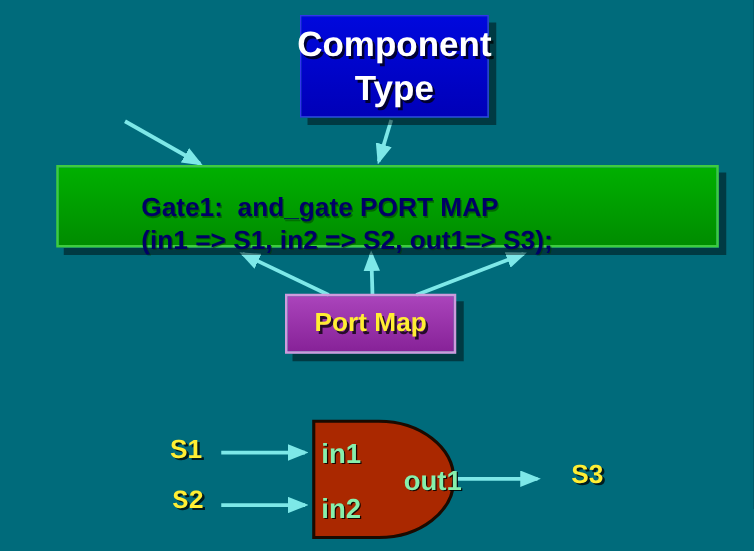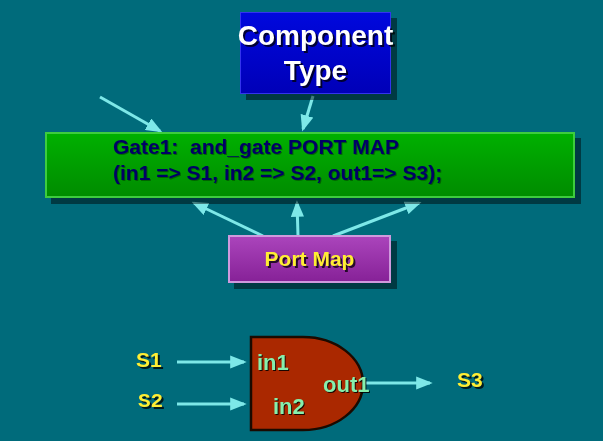--- a/index.html
+++ b/index.html
@@ -53,30 +53,30 @@
     text-shadow: 2px 2px 0 rgba(0,0,0,0.75);
   }
   .box-code {
     left: 45px; top: 132px;
     width: 530px; height: 66px;
     background: linear-gradient(#00b000, #008c00);
     border: 2px solid #3ecc3e;
     color: #000066;
     font-size: 21px;
     display: block;
-    padding: 0 0 0 66px;
+    padding: 20px 0 0 66px;
     text-shadow: 1px 1px 0 rgba(0,60,0,0.55);
   }
   .box-code .code-line {
     white-space: pre;
     line-height: 26px;
   }
   .box-portmap {
     left: 228px; top: 235px;
-    width: 163px; height: 48px;
+    width: 137px; height: 48px;
     background: linear-gradient(#aa44bb, #872298);
     border: 2px solid #cf9add;
     color: #ffee33;
     font-size: 21px;
     text-shadow: 2px 2px 0 rgba(0,0,0,0.75);
   }
   .sig-label {
     position: absolute;
     z-index: 2;
     color: #ffee33;
@@ -87,21 +87,21 @@
   .sig-s2 { left: 138px; top: 390px; font-family: Liberation Mono, monospace; }
   .sig-s3 { left: 437px; top: 368px; margin-left: 20px; }
   .gate-label {
     position: absolute;
     z-index: 2;
     color: #86efac;
     font-size: 22px;
     text-shadow: 1px 1px 0 rgba(0,0,0,0.85);
   }
   .gate-in1  { left: 257px; top: 350px; }
-  .gate-in2  { left: 257px; top: 394px; margin-left: 16px; }
+  .gate-in2  { left: 257px; top: 394px; }
   .gate-out1 { left: 311px; top: 372px; margin-left: 12px; }
 </style>
 </head>
 <body>
 
 <div class="stage">
 
   <svg class="layer-svg" viewBox="0 0 603 441" aria-hidden="true">
     <defs>
       <marker id="arrowhead" markerWidth="5.5" markerHeight="4.4" refX="4.6" refY="2.2" orient="auto" markerUnits="strokeWidth">

